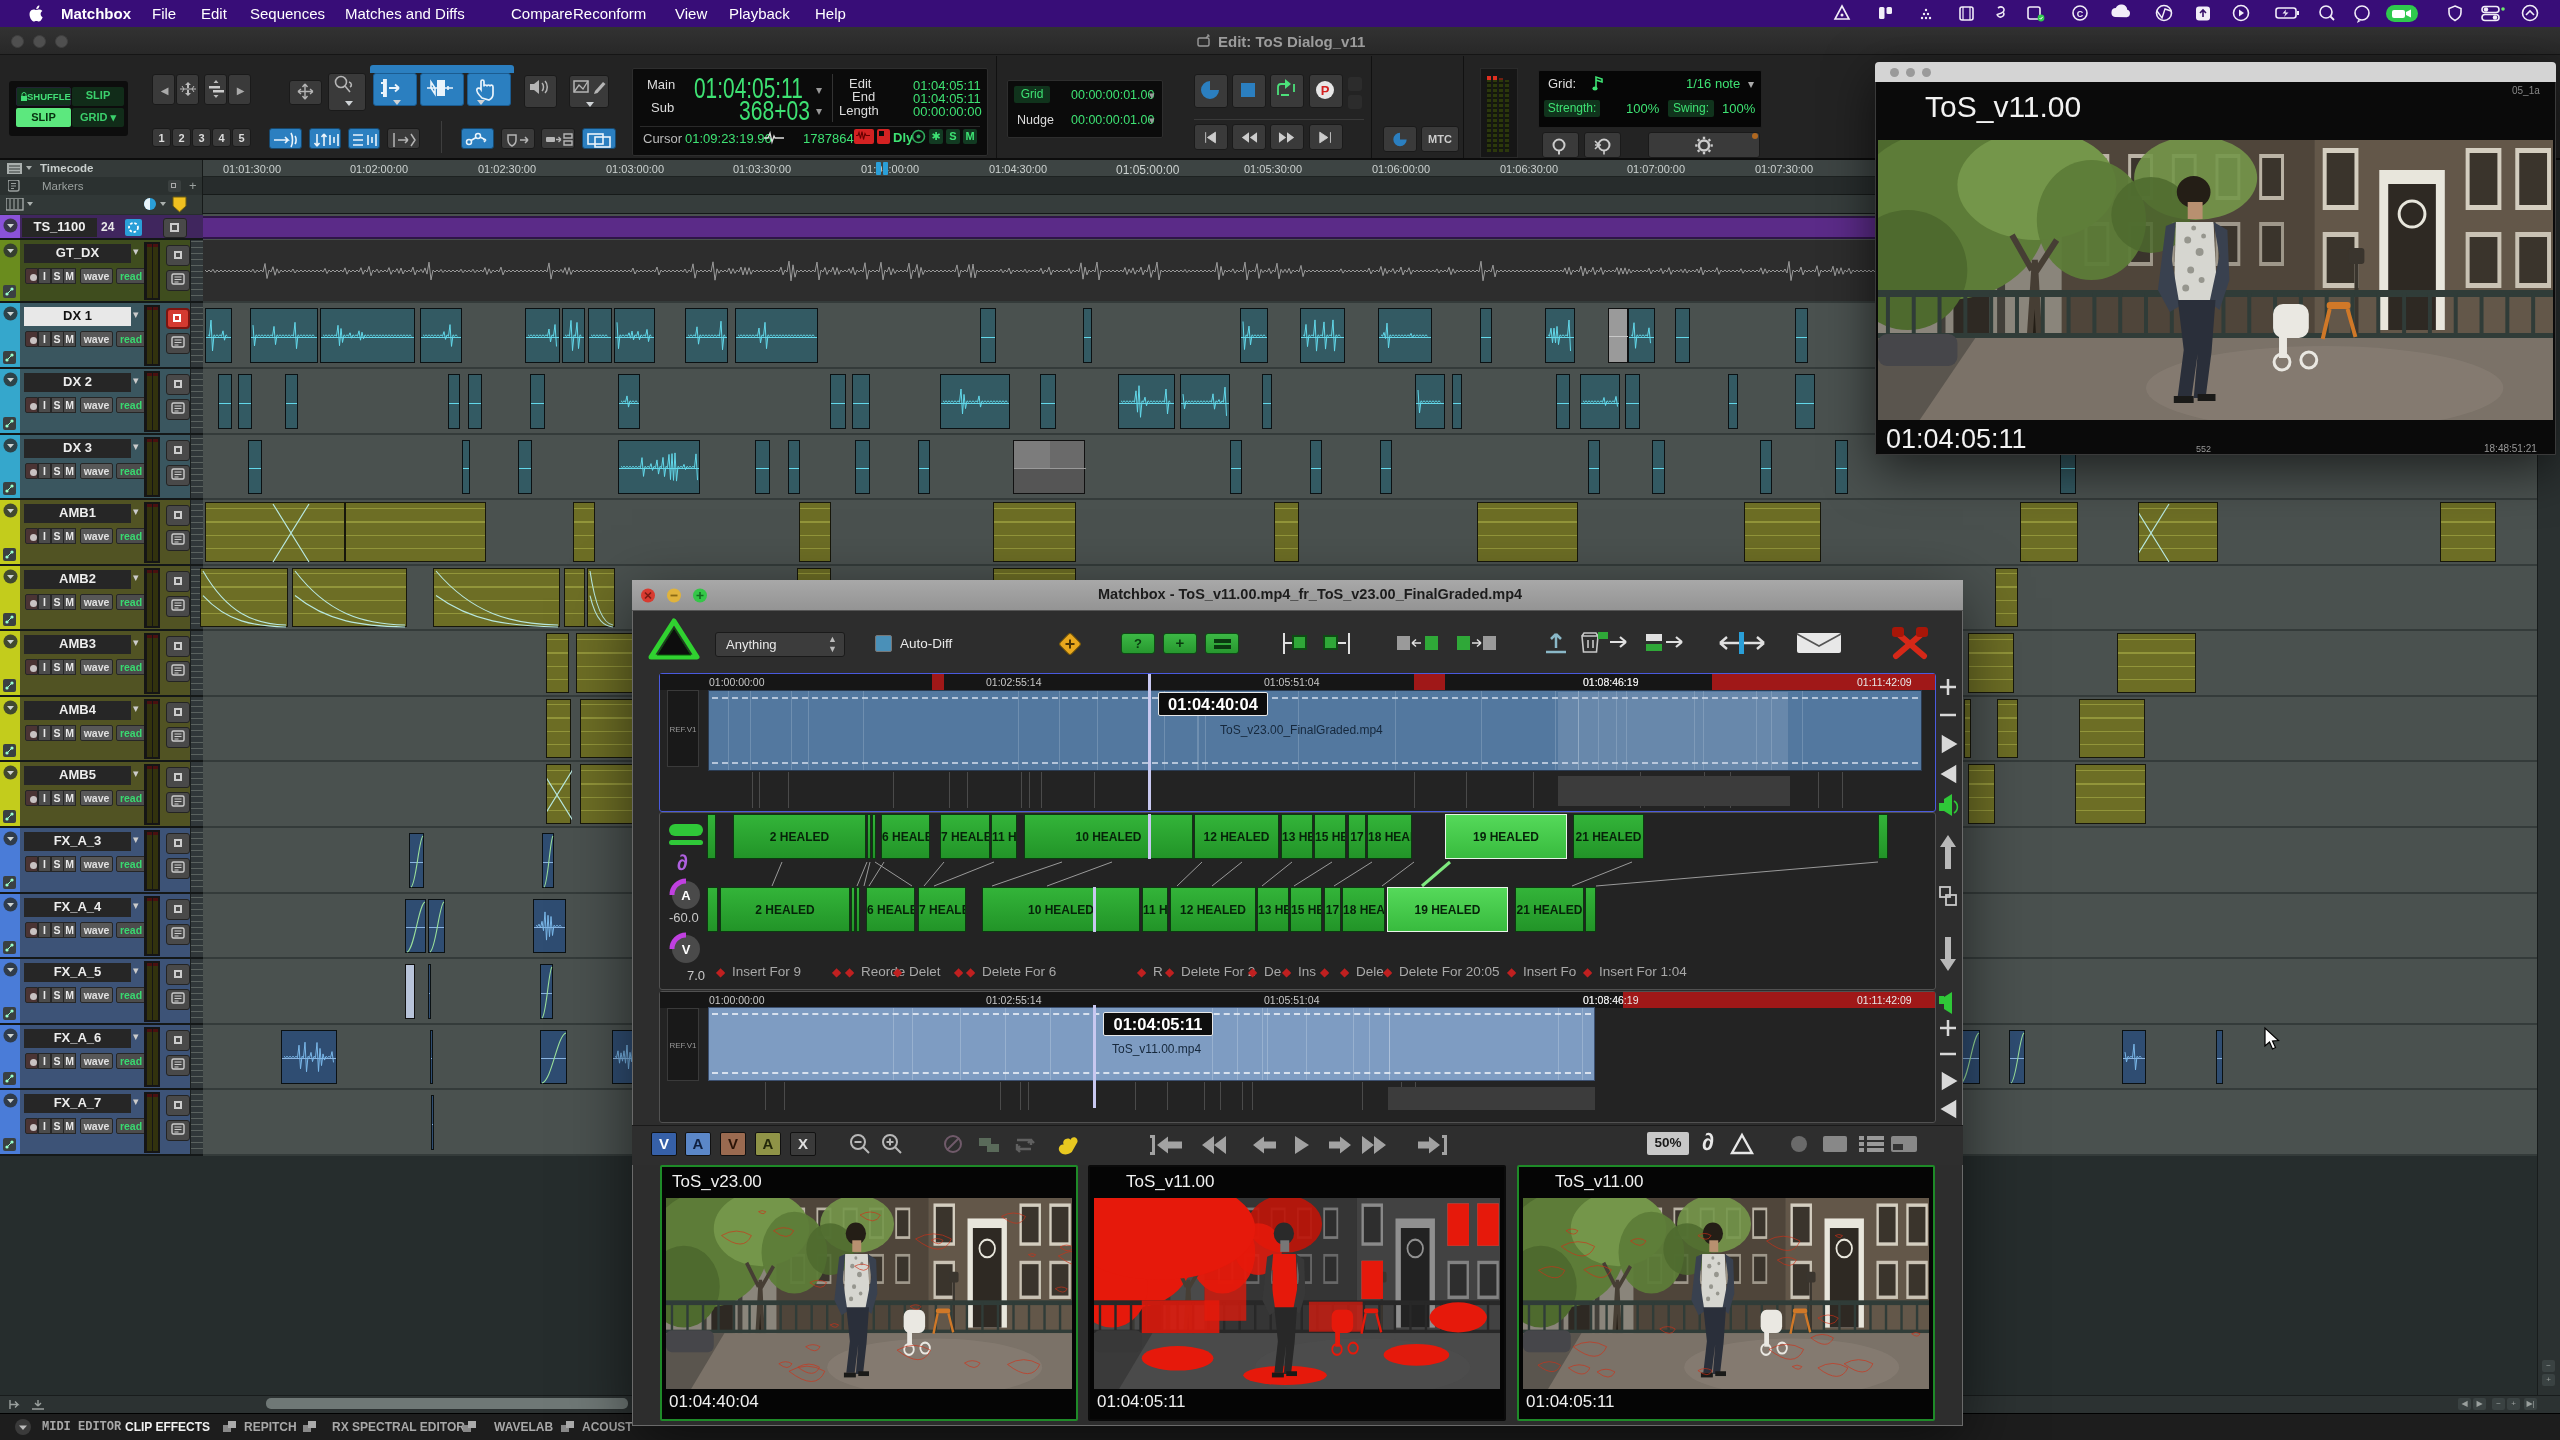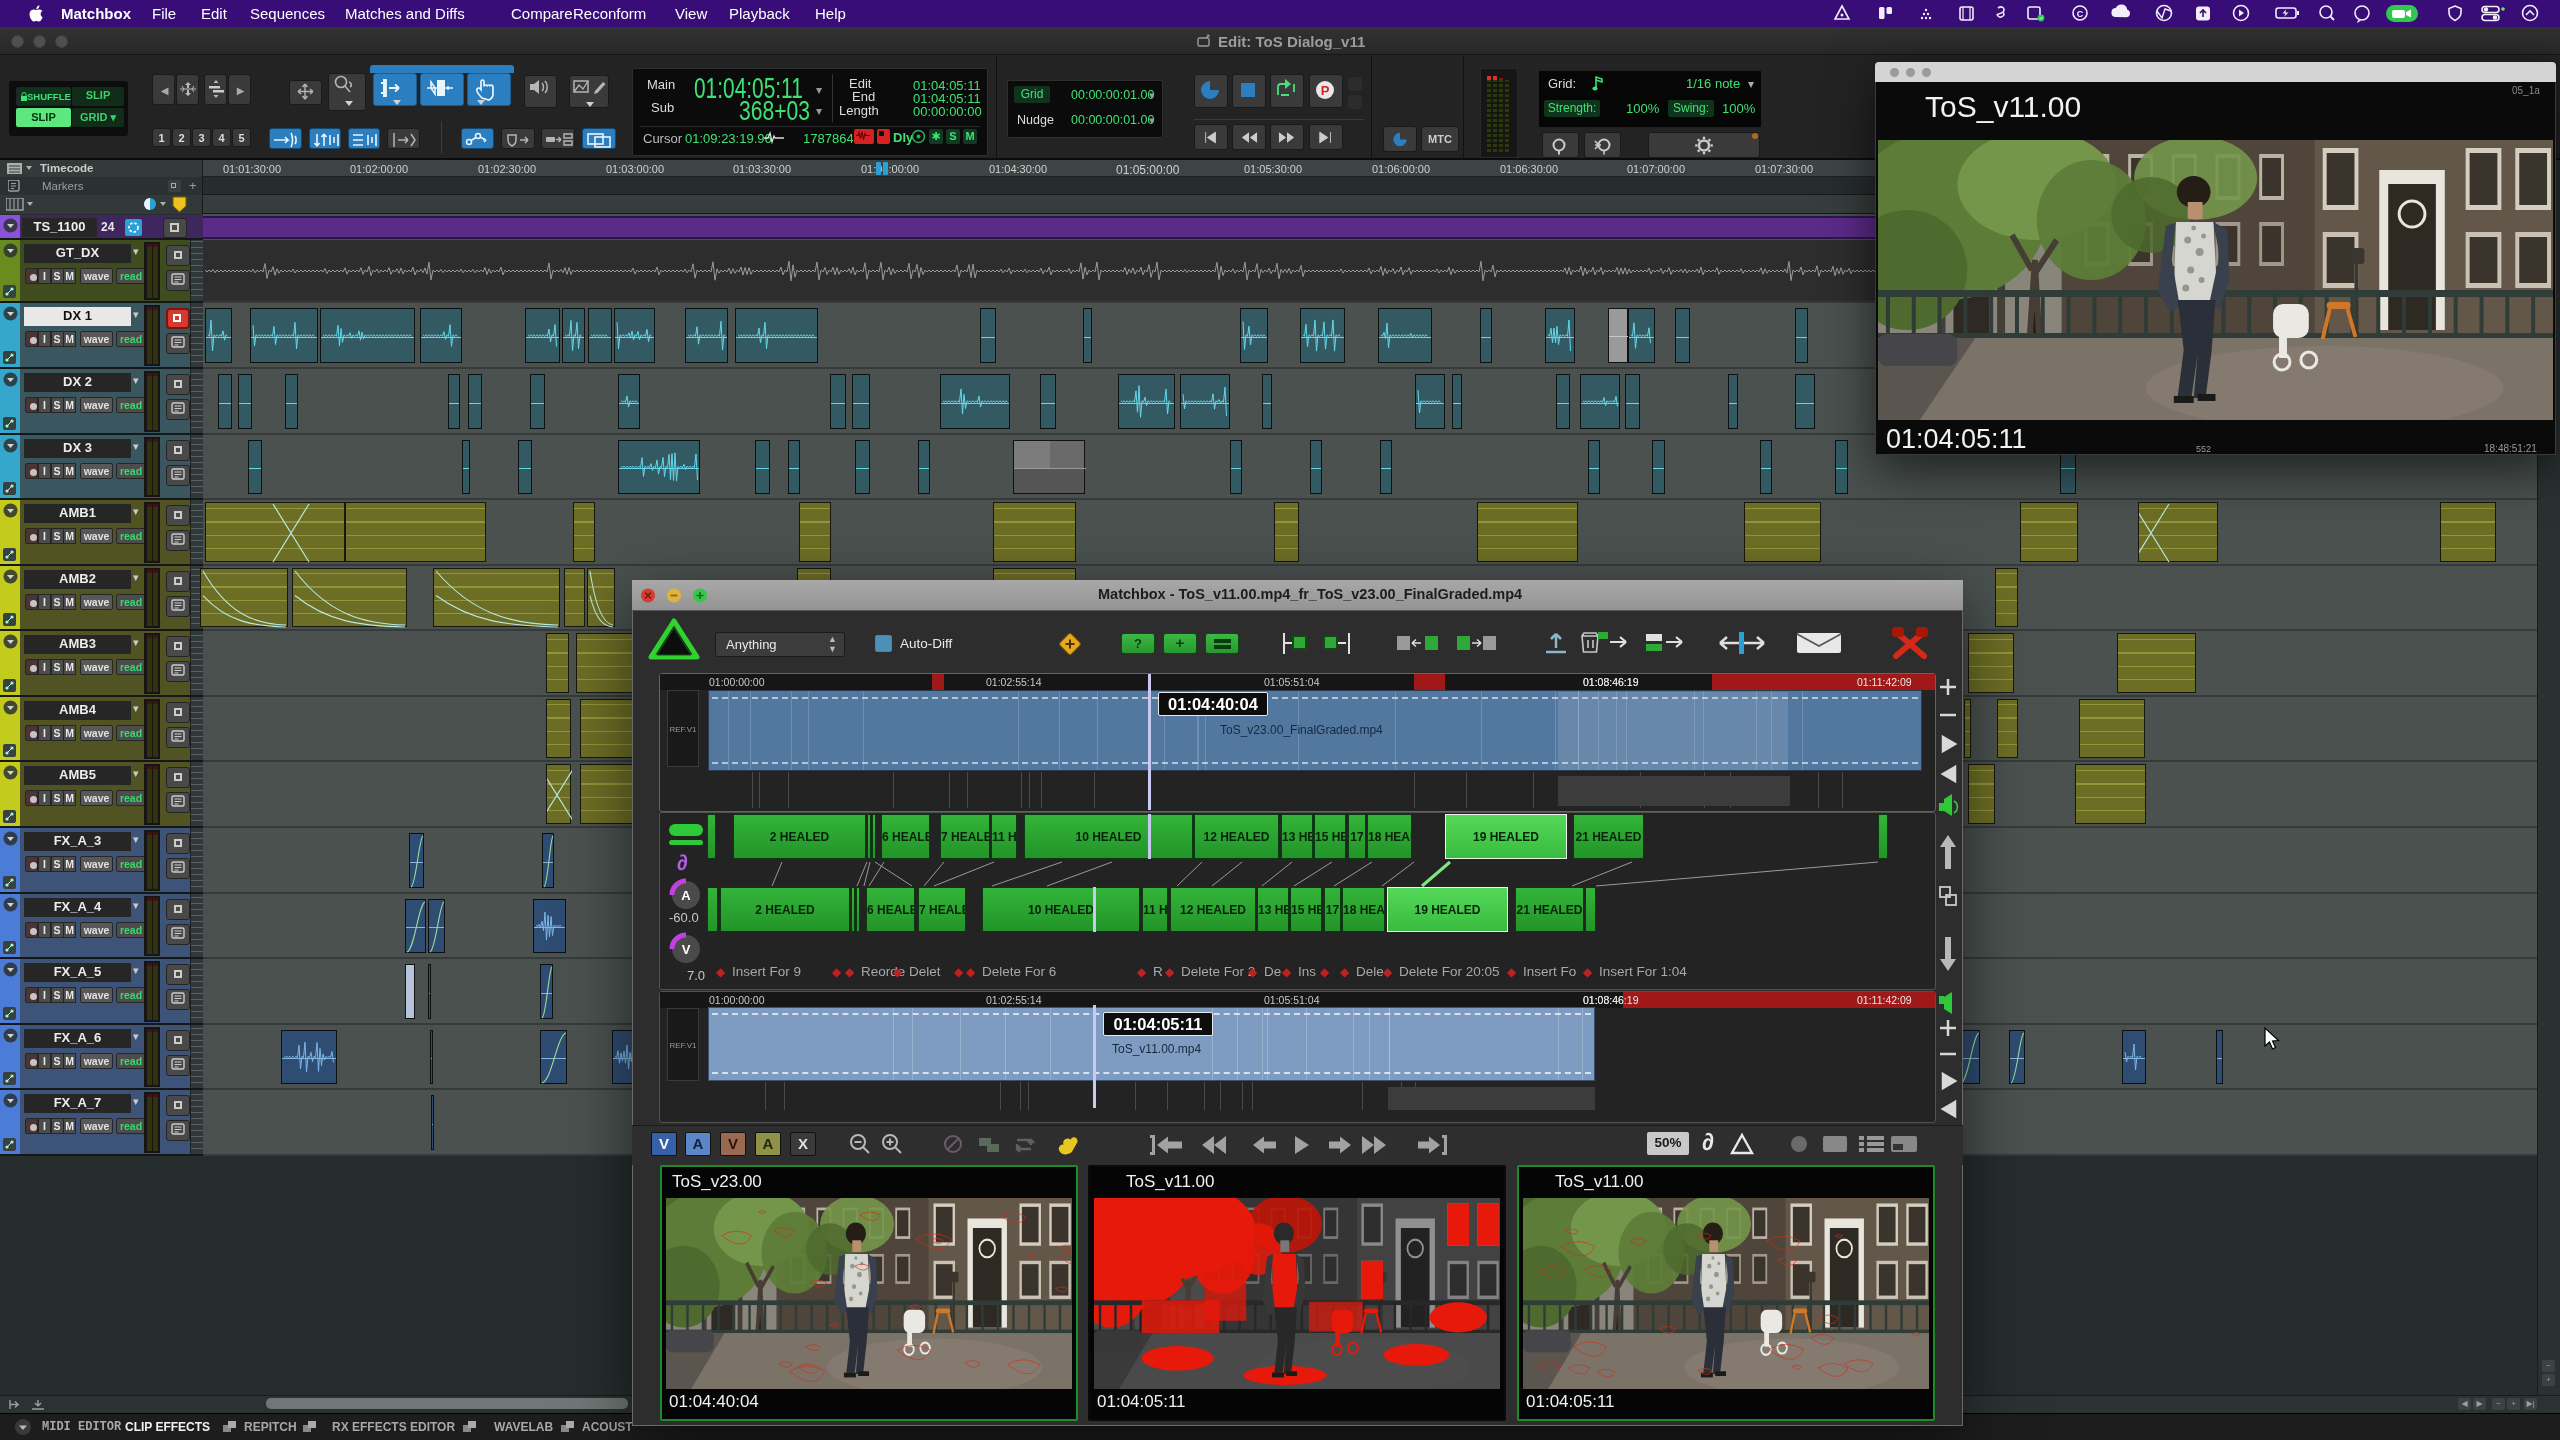--- a/index.html
+++ b/index.html
@@ -1417,21 +1417,21 @@
     <path d="M4 20 v4 m-2 -2 h4" stroke="#9aa09e"></path>
   </svg>
 <div style="left:0px;top:1413px;width:2560px;height:27px;background:#1d1d1d;border-top:1px solid #000;"></div>
 <svg style="left:14px;top:1418px" width="18" height="18" viewBox="0 0 18 18">
     <circle cx="9" cy="9" r="8" fill="#3a3a3a"></circle>
     <path d="M5 7.5 l4 4.5 4-4.5 z" fill="#bbb"></path>
   </svg>
 <div style="left:42px;top:1420px;font-size:12px;font-weight:bold;color:#a8a8a8;font-family:Liberation Mono, monospace;">MIDI EDITOR</div>
 <div style="left:125px;top:1420px;font-size:12px;font-weight:bold;color:#f2f2f2;">CLIP EFFECTS</div>
 <div style="left:244px;top:1420px;font-size:12px;font-weight:bold;color:#a8a8a8;">REPITCH</div>
-<div style="left:332px;top:1420px;font-size:12px;font-weight:bold;color:#a8a8a8;">RX EFFECTS EDITOR</div>
+<div style="left:332px;top:1420px;font-size:12px;font-weight:bold;color:#a8a8a8;">RX SPECTRAL EDITOR</div>
 <div style="left:494px;top:1420px;font-size:12px;font-weight:bold;color:#a8a8a8;">WAVELAB</div>
 <div style="left:582px;top:1420px;font-size:12px;font-weight:bold;color:#a8a8a8;">ACOUST</div>
 <svg style="left:222px;top:1420px" width="16" height="14" viewBox="0 0 16 14">
     <rect x="1" y="5" width="8" height="7" fill="#888"></rect>
     <rect x="6" y="1" width="8" height="7" fill="#aaa"></rect>
   </svg>
 <svg style="left:302px;top:1420px" width="16" height="14" viewBox="0 0 16 14">
     <rect x="1" y="5" width="8" height="7" fill="#888"></rect>
     <rect x="6" y="1" width="8" height="7" fill="#aaa"></rect>
   </svg>

